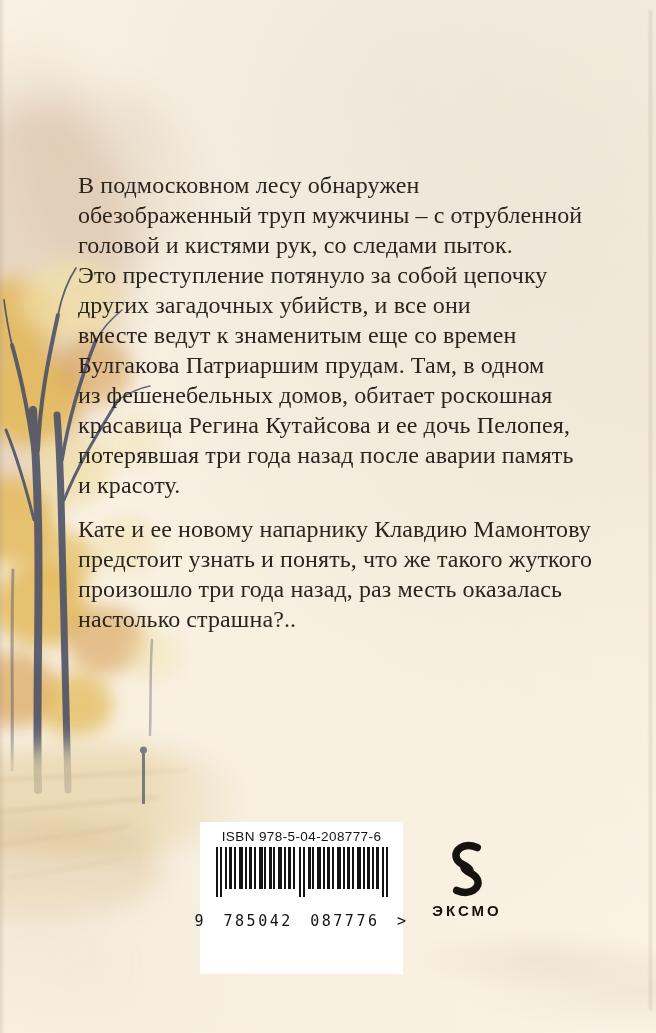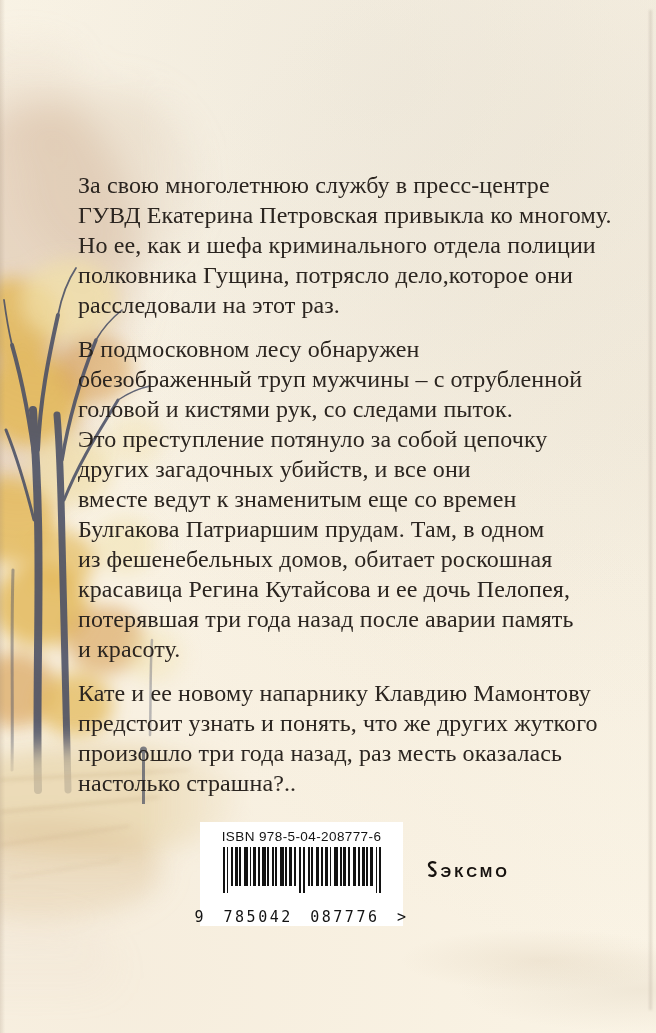--- a/index.html
+++ b/index.html
@@ -42,39 +42,39 @@
   }
   
   .annotation{
     position:absolute;left:78px;top:170px;width:562px;
     font-size:24px;line-height:30px;color:var(--text,#2b2520);
     letter-spacing:.1px;
   }
   .annotation p{margin:0 0 14px 0;white-space:pre-line;}
   
   .barcode-box{
-    position:absolute;left:200px;top:822px;width:203px;height:104px;
+    position:absolute;left:200px;top:822px;width:203px;height:152px;
     background:var(--barcode-bg,#fff);
     display:flex;flex-direction:column;align-items:center;
     padding-top:7px;box-sizing:border-box;
   }
   .isbn{
     font-family:"Liberation Sans", sans-serif;
     font-size:13.5px;color:var(--barcode-ink,#111);letter-spacing:.4px;white-space:nowrap;
   }
   .bars{display:block;margin-top:3px;}
   .digits{
     font-family:"DejaVu Sans Mono", monospace;
     font-size:15px;color:var(--barcode-ink,#111);
     letter-spacing:2.5px;word-spacing:6px;margin-top:15px;white-space:nowrap;
   }
   
   .publisher{
     position:absolute;left:424px;top:841px;width:86px;
-    display:flex;flex-direction:row;align-items:center;
+    display:flex;flex-direction:column;align-items:center;
   }
   .publisher .name{
     font-family:"Liberation Sans", sans-serif;
     font-weight:bold;font-size:15px;letter-spacing:3px;
     color:var(--logo,#16120f);margin-top:5px;
   }
 </style>
 </head>
 <body>
 
@@ -158,38 +158,33 @@
           <circle cx="143.5" cy="750" r="3.5" fill="#4f5463"></circle>
         </g>
       </svg>
     </div>
   </div>
 
   <div class="crease-left"></div>
   <div class="crease-right"></div>
 
   <div class="annotation">
-    <p>За свою многолетнюю службу в пресс-центре
-ГУВД Екатерина Петровская привыкла ко многому.
-Но ее, как и шефа криминального отдела полиции
-полковника Гущина, потрясло дело,которое они
-расследовали на этот раз.</p>
     <p>В подмосковном лесу обнаружен
 обезображенный труп мужчины – с отрубленной
 головой и кистями рук, со следами пыток.
 Это преступление потянуло за собой цепочку
 других загадочных убийств, и все они
 вместе ведут к знаменитым еще со времен
 Булгакова Патриаршим прудам. Там, в одном
 из фешенебельных домов, обитает роскошная
 красавица Регина Кутайсова и ее дочь Пелопея,
 потерявшая три года назад после аварии память
 и красоту.</p>
     <p>Кате и ее новому напарнику Клавдию Мамонтову
-предстоит узнать и понять, что же других жуткого
+предстоит узнать и понять, что же такого жуткого
 произошло три года назад, раз месть оказалась
 настолько страшна?..</p>
   </div>
 
   <div class="barcode-box">
     <div class="isbn">ISBN 978-5-04-208777-6</div>
     <svg class="bars" width="172" height="50" viewBox="0 0 172 50" shape-rendering="crispEdges" fill="var(--barcode-ink,#131313)">
 
       <rect x="0" y="0" width="2" height="50"></rect>
         <rect x="4" y="0" width="2" height="50"></rect>

